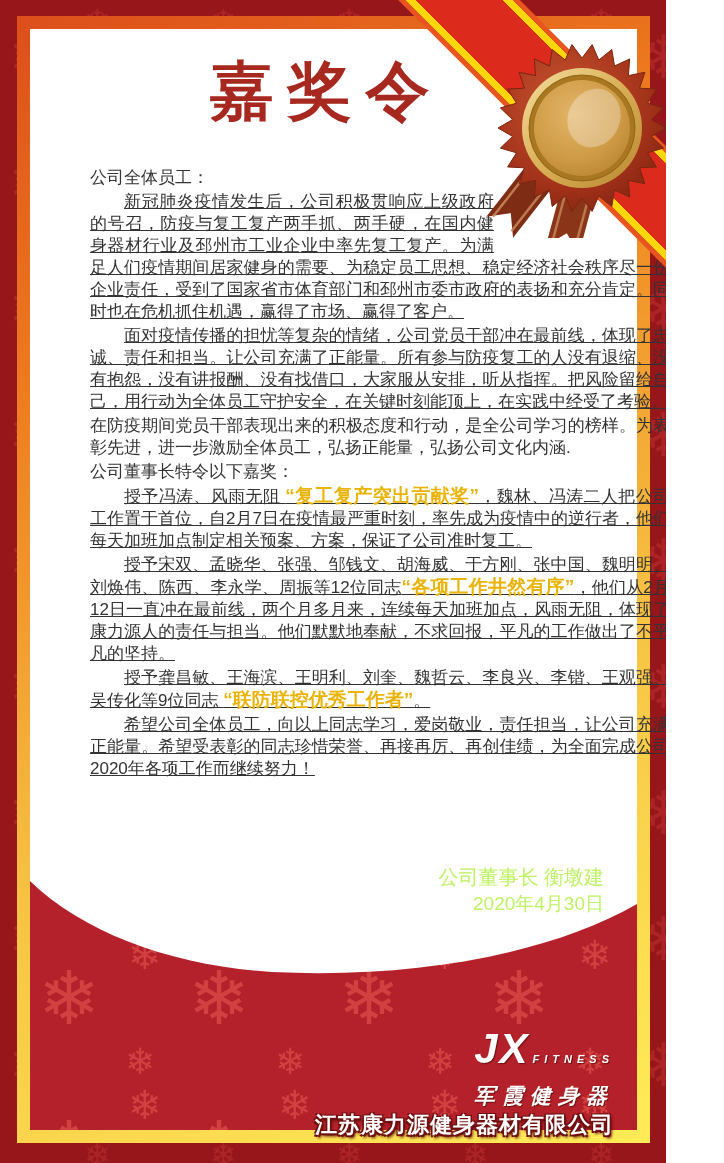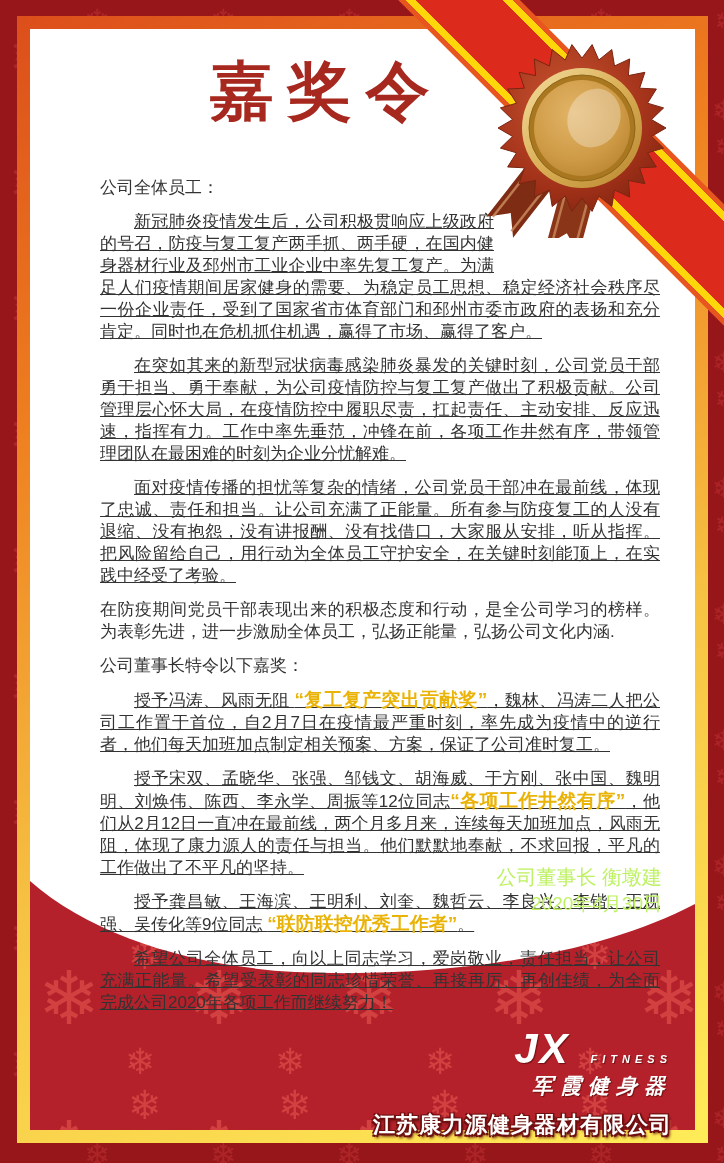--- a/index.html
+++ b/index.html
@@ -1,18 +1,18 @@
 <!DOCTYPE html>
 <html><head>
 <meta charset="utf-8">
 <style>
   html,body{margin:0;padding:0;background:#ffffff;}
   .page{
-    position:relative;width:724px;height:1163px;overflow:hidden;
-    background:#97161A;font-family:"Liberation Sans",sans-serif;
+    position:relative;width:652px;height:1163px;overflow:hidden;
+    background:#97161A;font-family:"Liberation Sans",sans-serif;padding-left:14px;
   }
   .flakes-outer{position:absolute;left:0;top:0;z-index:0;}
   .frame{
     position:absolute;left:17px;top:16px;right:16px;bottom:20px;z-index:1;
     background:linear-gradient(155deg,#DC4E1B 0%,#EE7E1F 28%,#F6C243 62%,#FFEC58 100%);
   }
   .interior{position:absolute;left:13px;top:13px;right:13px;bottom:13px;background:#B5212B;overflow:hidden;}
   .flakes-inner{position:absolute;left:0;top:0;}
   .white-panel{position:absolute;left:0;top:0;width:100%;height:100%;}
   .doc-title{
@@ -30,33 +30,33 @@
       #DC2B1C 14%,#DC2B1C 86%,
       #FFD60A 86%,#FFD60A 94%,
       #E8551E 94%,#E8551E 100%);
   }
   .medal{position:absolute;left:472px;top:18px;z-index:5;}
   .content{
     position:absolute;left:88px;top:165px;width:584px;z-index:3;
     font-size:17px;line-height:22px;color:#333333;text-align:justify;
   }
   .medal-float{float:right;width:178px;height:92px;}
-  p.para{margin:12px;}
+  p.para{margin:2px;}
   .indent{text-indent:2em;text-decoration:underline;}
   .award-name{font-weight:bold;color:#eab308;font-size:19px;}
   .signature{position:absolute;right:62px;top:864px;z-index:3;text-align:right;color:#bef264;}
   .sig-name{font-size:20px;line-height:27px;}
   .sig-date{font-size:19px;line-height:25px;}
   .footer{position:absolute;right:52px;top:1030px;z-index:3;text-align:right;color:#ffffff;}
-  .logo-row{display:flex;justify-content:flex-end;align-items:baseline;gap:21px;font-style:italic;font-weight:bold;}
+  .logo-row{display:flex;justify-content:flex-end;align-items:baseline;gap:3px;font-style:italic;font-weight:bold;}
   .logo-jx{font-size:42px;line-height:38px;letter-spacing:2px;text-shadow:1px 1px 1px #6E1010;}
   .logo-fitness{font-size:11px;letter-spacing:5px;text-shadow:1px 1px 1px #6E1010;}
-  .logo-cn{font-size:21px;font-style:italic;font-weight:bold;letter-spacing:7px;margin-top:4px;text-shadow:1px 1px 1px #6E1010;}
+  .logo-cn{font-size:21px;font-style:italic;font-weight:bold;letter-spacing:7px;margin-top:14px;text-shadow:1px 1px 1px #6E1010;}
   .company{
-    font-size:22px;font-weight:bold;letter-spacing:1px;margin-top:10px;
+    font-size:22px;font-weight:bold;letter-spacing:1px;
     text-shadow:1.5px 1.5px 0 #6E1010,-1.5px -1.5px 0 #6E1010,1.5px -1.5px 0 #6E1010,-1.5px 1.5px 0 #6E1010,2px 3px 3px #5A0C0C;
   }
 </style>
 </head>
 <body>
 
 <div class="page">
 
   <svg class="flakes-outer" width="724" height="1163">
     <defs>
@@ -124,21 +124,20 @@
     <circle cx="110" cy="110" r="53" fill="#A9771F"></circle>
     <circle cx="110" cy="110" r="53" fill="none" stroke="#8F6516" stroke-width="1"></circle>
     <circle cx="110" cy="110" r="48" fill="url(#goldFace)"></circle>
     <ellipse cx="122" cy="100" rx="26" ry="30" fill="#ffffff" opacity="0.3" transform="rotate(24 122 100)"></ellipse>
   </svg>
 
   <div class="content">
     <div class="medal-float"></div>
     <p class="para">公司全体员工：</p>
     <p class="para indent">新冠肺炎疫情发生后，公司积极贯响应上级政府的号召，防疫与复工复产两手抓、两手硬，在国内健身器材行业及邳州市工业企业中率先复工复产。为满足人们疫情期间居家健身的需要、为稳定员工思想、稳定经济社会秩序尽一份企业责任，受到了国家省市体育部门和邳州市委市政府的表扬和充分肯定。同时也在危机抓住机遇，赢得了市场、赢得了客户。</p>
-    <p class="para indent">在突如其来的新型冠状病毒感染肺炎暴发的关键时刻，公司党员干部勇于担当、勇于奉献，为公司疫情防控与复工复产做出了积极贡献。公司管理层心怀大局，在疫情防控中履职尽责，扛起责任、主动安排、反应迅速，指挥有力。工作中率先垂范，冲锋在前，各项工作井然有序，带领管理团队在最困难的时刻为企业分忧解难。</p>
     <p class="para indent">面对疫情传播的担忧等复杂的情绪，公司党员干部冲在最前线，体现了忠诚、责任和担当。让公司充满了正能量。所有参与防疫复工的人没有退缩、没有抱怨，没有讲报酬、没有找借口，大家服从安排，听从指挥。把风险留给自己，用行动为全体员工守护安全，在关键时刻能顶上，在实践中经受了考验。</p>
     <p class="para">在防疫期间党员干部表现出来的积极态度和行动，是全公司学习的榜样。为表彰先进，进一步激励全体员工，弘扬正能量，弘扬公司文化内涵.</p>
     <p class="para">公司董事长特令以下嘉奖：</p>
     <p class="para indent"><span>授予冯涛、风雨无阻 </span><span class="award-name">“复工复产突出贡献奖”</span><span>，魏林、冯涛二人把公司工作置于首位，自2月7日在疫情最严重时刻，率先成为疫情中的逆行者，他们每天加班加点制定相关预案、方案，保证了公司准时复工。</span></p>
     <p class="para indent"><span>授予宋双、孟晓华、张强、邹钱文、胡海威、于方刚、张中国、魏明明、刘焕伟、陈西、李永学、周振等12位同志</span><span class="award-name">“各项工作井然有序”</span><span>，他们从2月12日一直冲在最前线，两个月多月来，连续每天加班加点，风雨无阻，体现了康力源人的责任与担当。他们默默地奉献，不求回报，平凡的工作做出了不平凡的坚持。</span></p>
     <p class="para indent"><span>授予龚昌敏、王海滨、王明利、刘奎、魏哲云、李良兴、李锴、王观强、吴传化等9位同志 </span><span class="award-name">“联防联控优秀工作者”</span><span>。</span></p>
     <p class="para indent">希望公司全体员工，向以上同志学习，爱岗敬业，责任担当，让公司充满正能量。希望受表彰的同志珍惜荣誉、再接再厉、再创佳绩，为全面完成公司2020年各项工作而继续努力！</p>
   </div>
 
   <div class="signature">

